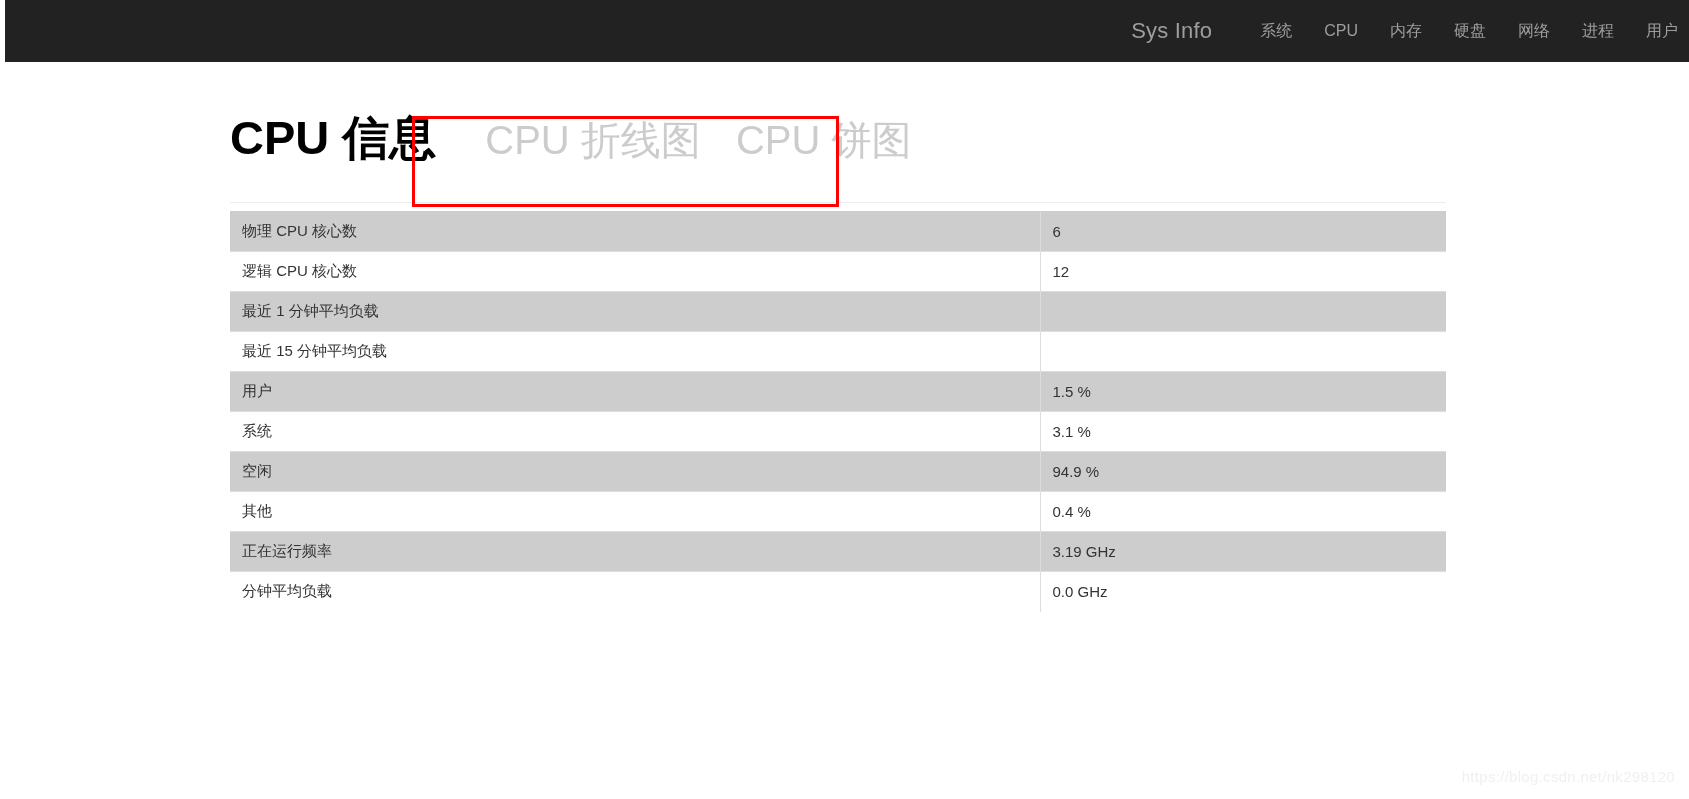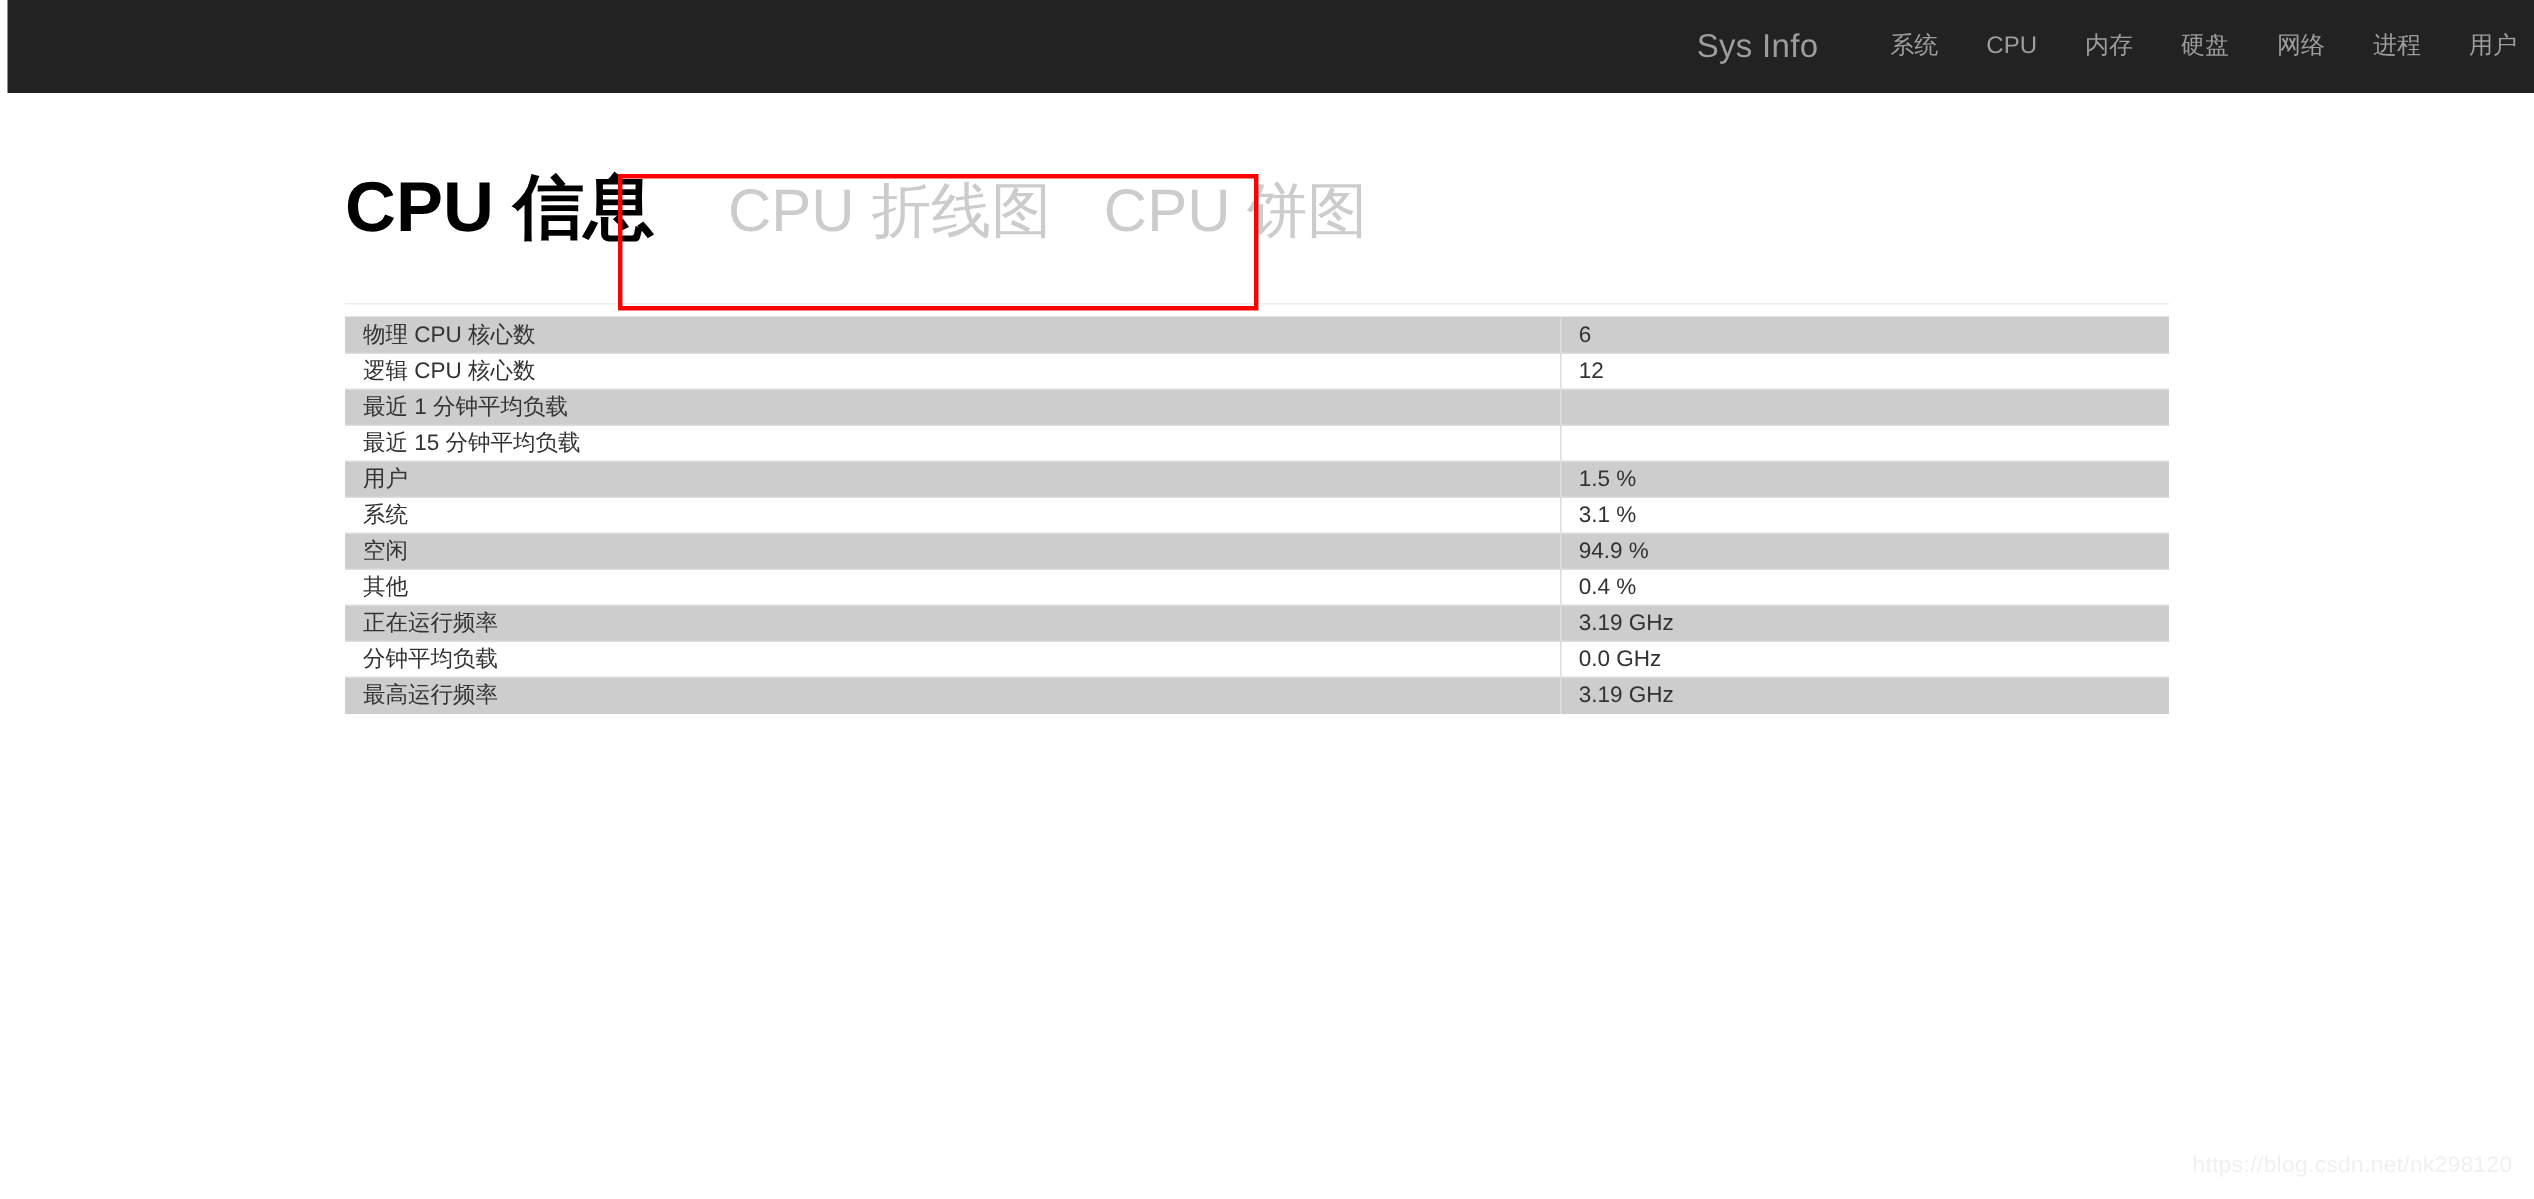--- a/index.html
+++ b/index.html
@@ -114,21 +114,21 @@
   
   .info-table {
     position: absolute;
     left: 230px;
     top: 149px;
     width: 1216px;
     border-collapse: collapse;
     table-layout: fixed;
   }
   .info-table td {
-    height: 24px;
+    height: 40px;
     padding: 0 12px;
     font-size: 15px;
     color: #333333;
     vertical-align: middle;
     border-top: 1px solid #dddddd;
     white-space: nowrap;
   }
   .info-table td.k { width: 810px; }
   .info-table td.v { width: 406px; border-left: 1px solid #dddddd; }
   .info-table tr:nth-child(odd) td { background: #cdcdcd; }
@@ -214,22 +214,18 @@
         <td class="v">0.4 %</td>
       </tr>
       <tr>
         <td class="k">正在运行频率</td>
         <td class="v">3.19 GHz</td>
       </tr>
       <tr>
         <td class="k">分钟平均负载</td>
         <td class="v">0.0 GHz</td>
       </tr>
-      <tr>
-        <td class="k">最高运行频率</td>
-        <td class="v">3.19 GHz</td>
-      </tr>
     </tbody>
   </table>
 
 </div>
 
 <div class="watermark">https://blog.csdn.net/nk298120</div>
 
 </body></html>

